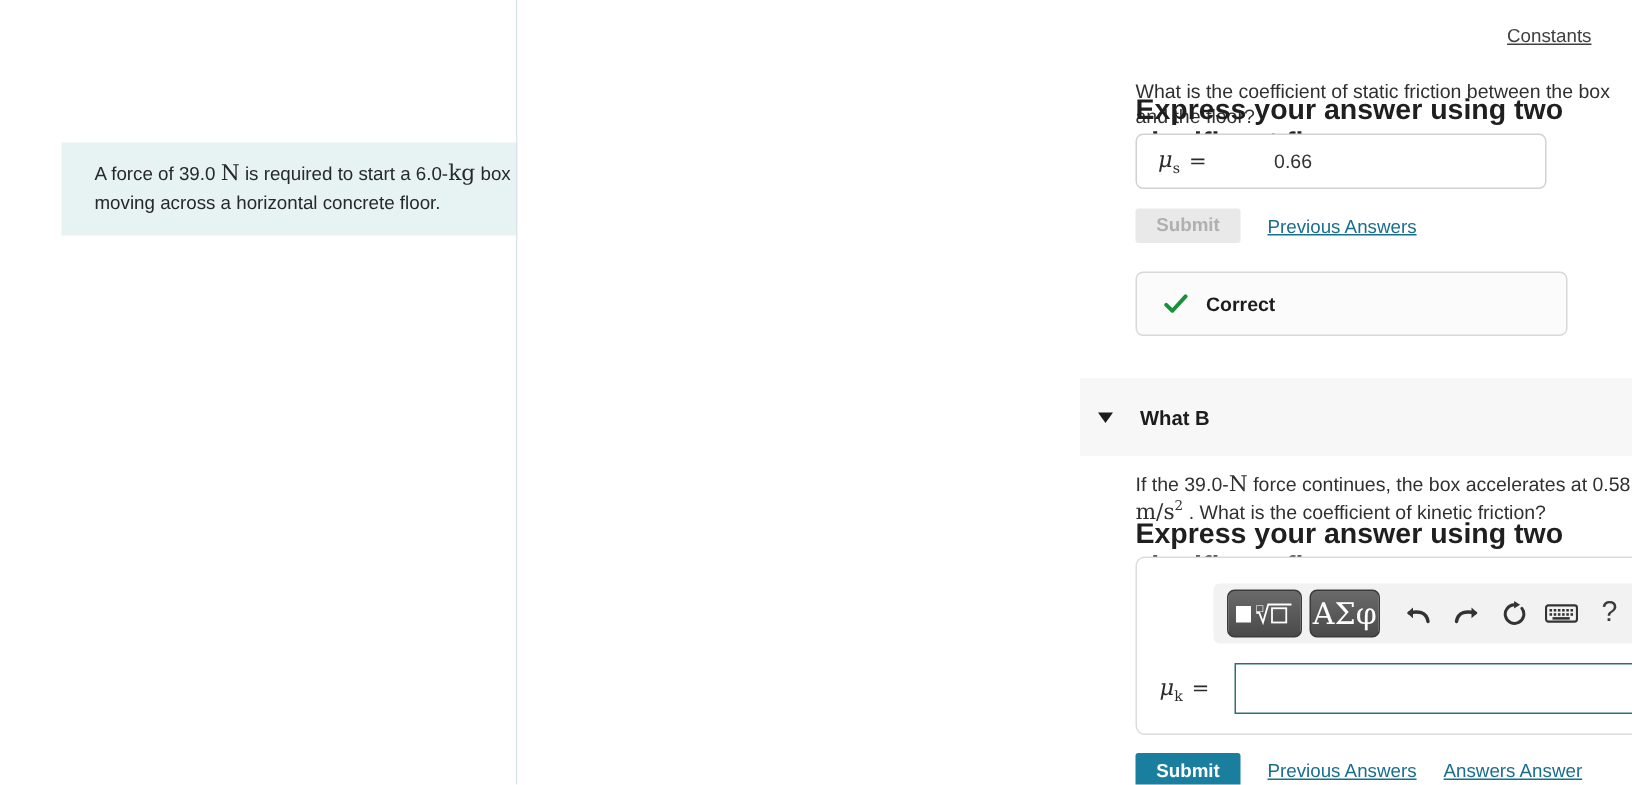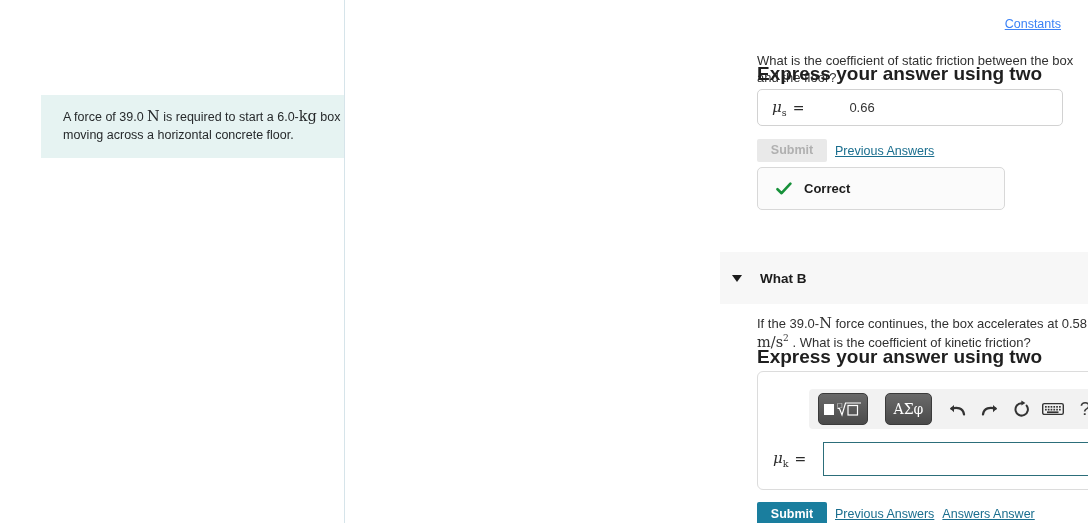--- a/index.html
+++ b/index.html
@@ -60,21 +60,21 @@
   .mathunit {
     font-family: "DejaVu Serif", "Liberation Serif", serif;
     font-size: 14.5px;
   }
 
   
   #constants-link {
     position: absolute;
     right: 27px; top: 17px;
     font-size: 12.5px;
-    color: #3b82f6;
+    color: #404040;
     text-decoration: underline;
     cursor: pointer;
   }
 
   
   .q-text {
     font-size: 13px;
     color: #303030;
     line-height: 1.3;
   }
@@ -84,21 +84,21 @@
     color: #1f1f1f;
   }
 
   
   #partA-question { position: absolute; left: 412px; top: 37px; margin-top: 16px; }
   #partA-instruction { position: absolute; left: 412px; top: 63px; }
 
   #partA-answer-box {
     position: absolute;
     left: 412px; top: 89px;
-    width: 306px; height: 37px;
+    width: 274px; height: 37px;
     box-sizing: border-box;
     border: 1px solid #d2d2d2;
     border-radius: 5px;
     background: #ffffff;
     display: flex;
     align-items: center;
     padding-left: 14px;
   }
   .var-label {
     font-family: "DejaVu Serif", "Liberation Serif", serif;
@@ -148,32 +148,32 @@
     border: none;
     border-radius: 2px;
     font-family: "Liberation Sans", sans-serif;
     font-size: 12.5px;
     font-weight: bold;
     text-align: center;
     line-height: 24px;
     cursor: pointer;
   }
   .link-action {
-    margin-left: 8px;
+    margin-left: 18px;
     font-size: 12.5px;
     color: #1a6e8e;
     text-decoration: underline;
     cursor: pointer;
   }
 
   
   #correct-banner {
     position: absolute;
-    left: 412px; top: 167px;
-    width: 248px; height: 43px;
+    left: 412px; top: 181px;
+    width: 288px; height: 43px;
     box-sizing: border-box;
     border: 1px solid #d8d8d8;
     border-radius: 5px;
     background: #fbfbfb;
     display: flex;
     align-items: center;
     padding-left: 18px;
   }
   #check-icon {
     width: 16px; height: 14px;
@@ -238,23 +238,23 @@
     border: 1px solid #3b3b3b;
     border-radius: 5px;
     display: flex;
     align-items: center;
     justify-content: center;
     color: #ffffff;
     cursor: pointer;
   }
   #tb-template { width: 48px; margin-left: 9px; }
   #tb-greek {
-    width: 45px; margin-left: 17px;
+    width: 45px; margin-left: 5px;
     font-family: "DejaVu Serif", "Liberation Serif", serif;
-    font-size: 14px;
+    font-size: 20px;
   }
   .tb-icon {
     width: 32px; height: 30px;
     display: flex;
     align-items: center;
     justify-content: center;
     color: #333333;
     cursor: pointer;
   }
   #tb-undo { margin-left: 9px; }

